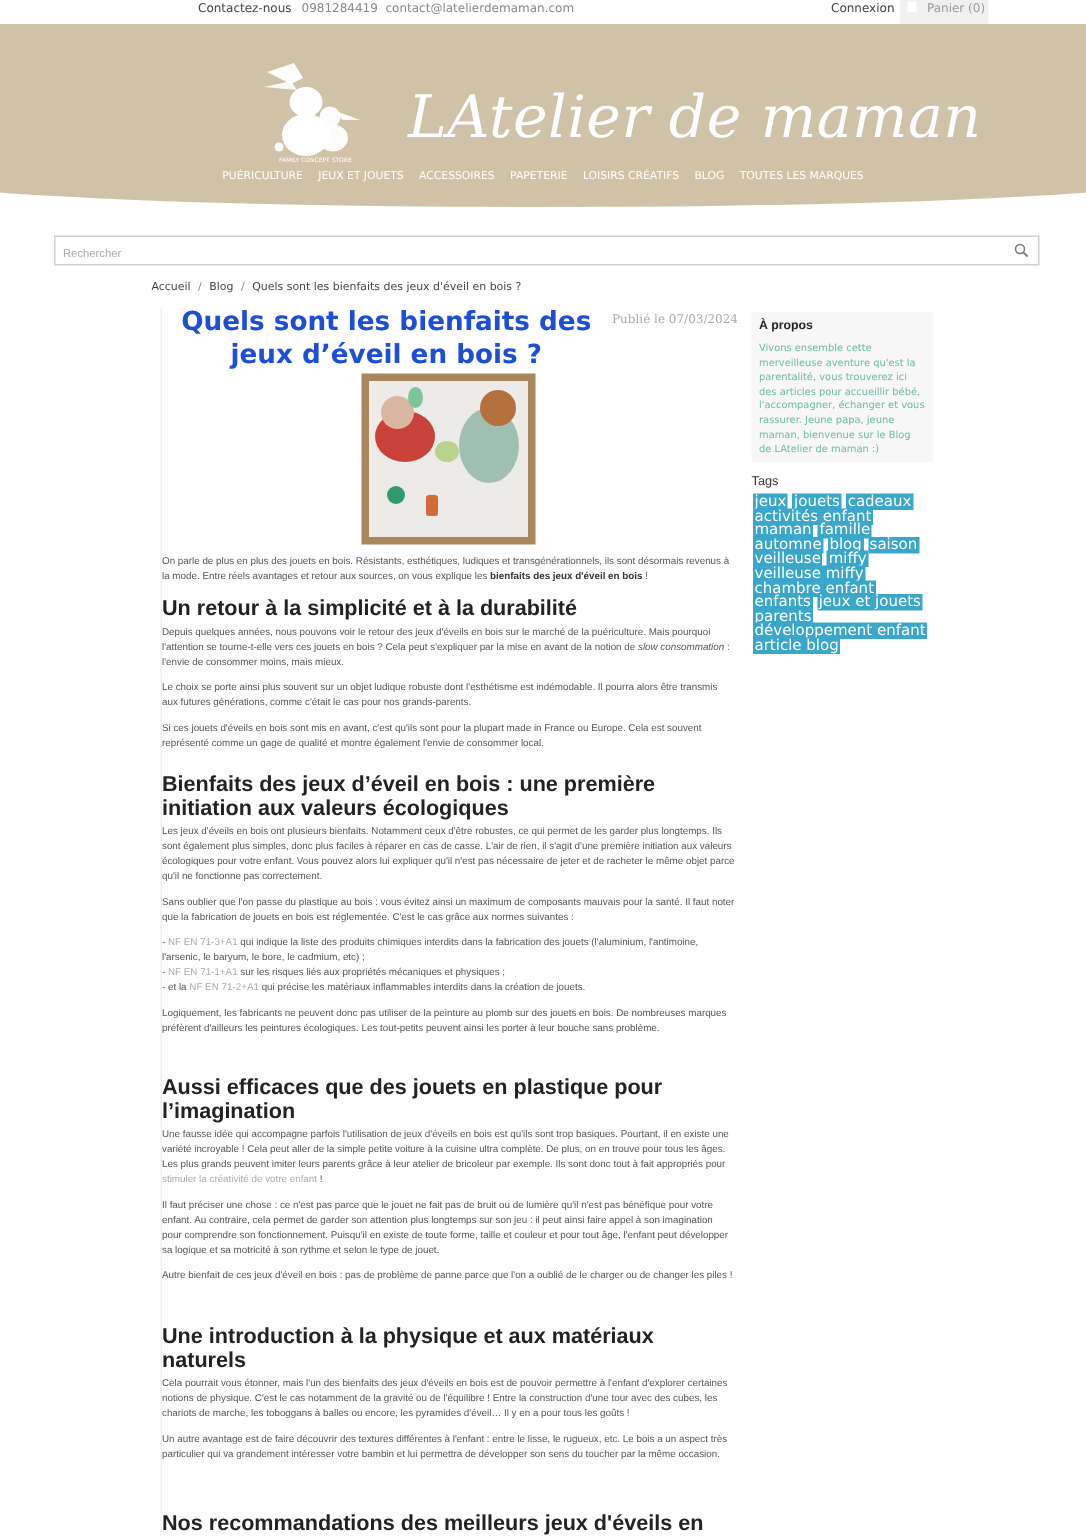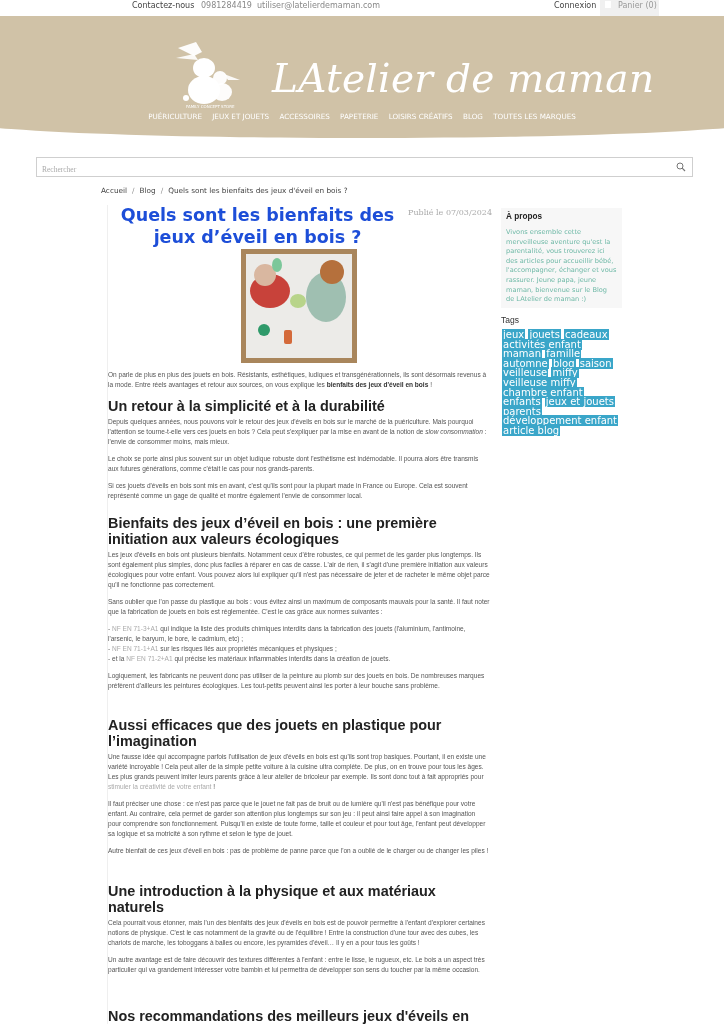--- a/index.html
+++ b/index.html
@@ -18,21 +18,21 @@
   
   .banner { position: absolute; top: 16px; left: 0; width: 724px; height: 112px; background: #d0c2a7; }
   .banner-curve { position: absolute; top: 118px; left: -60px; width: 844px; height: 20px; background: #d0c2a7; border-radius: 0 0 50% 50% / 0 0 100% 100%; }
   .logo { position: absolute; left: 172px; top: 22px; width: 78px; height: 72px; }
   .brand { position: absolute; left: 272px; top: 40px; font-family: "DejaVu Serif", serif; font-style: italic; font-size: 39px; color: #fff; letter-spacing: 0.3px; }
   .nav { position: absolute; top: 112px; left: 0; width: 724px; text-align: center; font-family: "DejaVu Sans", sans-serif; font-size: 7.2px; color: #fff; z-index: 2; }
   .nav span { margin: 0 4px; }
 
   
   .search { position: absolute; left: 36px; top: 157px; width: 657px; height: 20px; border: 1px solid #cfcfcf; background: #fff; }
-  .search input { border: none; outline: none; width: 620px; height: 18px; padding-left: 5px; font-family: Liberation Serif, serif; font-size: 7.5px; color: #999; background: transparent; }
+  .search input { border: none; outline: none; width: 620px; height: 18px; padding-left: 5px; font-family: Liberation Sans, sans-serif; font-size: 7.5px; color: #999; background: transparent; }
   .search input::placeholder { color: #aaa; }
   .search .search-icon { position: absolute; right: 6px; top: 4px; width: 10px; height: 10px; }
 
   .breadcrumb { position: absolute; left: 101px; top: 186px; font-family: "DejaVu Sans", sans-serif; font-size: 7.3px; color: #444; }
   .breadcrumb .sep { margin: 0 5px; color: #888; }
 
   
   .article-border { position: absolute; left: 107px; top: 205px; width: 1px; height: 819px; background: #efefef; }
   .title { position: absolute; left: 120px; top: 204px; width: 275px; text-align: center; font-family: "DejaVu Sans", sans-serif; font-weight: bold; font-size: 17.5px; line-height: 22px; color: #1d4ed8; }
   .pubdate { position: absolute; left: 408px; top: 208px; font-family: "DejaVu Serif", serif; font-size: 8px; color: #aaa; }
@@ -53,21 +53,21 @@
   .tags-title { position: absolute; left: 501px; top: 315px; font-size: 8.5px; color: #333; }
   .tags { position: absolute; left: 502px; top: 330px; width: 122px; font-family: "DejaVu Sans", sans-serif; font-size: 10px; line-height: 9.6px; }
   .tags span { background: #3aa6c9; color: #fff; padding: 0 1px; box-decoration-break: clone; -webkit-box-decoration-break: clone; }
 </style>
 </head>
 <body>
 
 <div class="topbar">
   <span class="contact">Contactez-nous</span>
   <span class="phone">0981284419</span>
-  <span class="email">utiliser@latelierdemaman.com</span>
+  <span class="email">contact@latelierdemaman.com</span>
   <span class="login">Connexion</span>
   <span class="cart">
     <span class="cart-icon"></span>
     <span>Panier (0)</span>
   </span>
 </div>
 
 <div class="banner-curve"></div>
 <div class="banner">
   <svg class="logo" viewBox="0 0 78 72">

